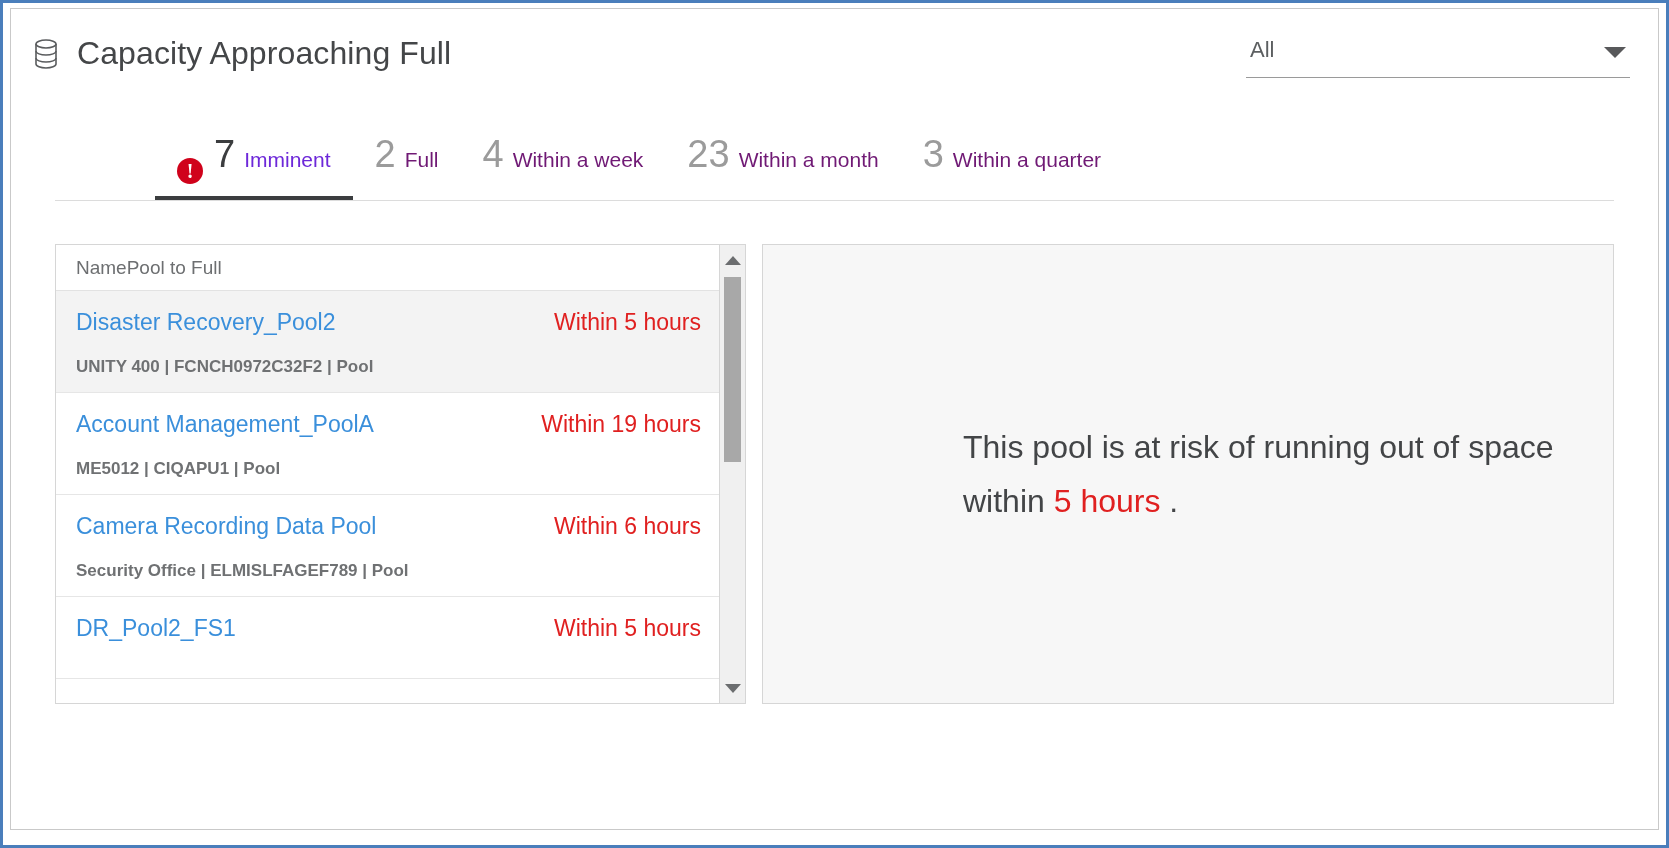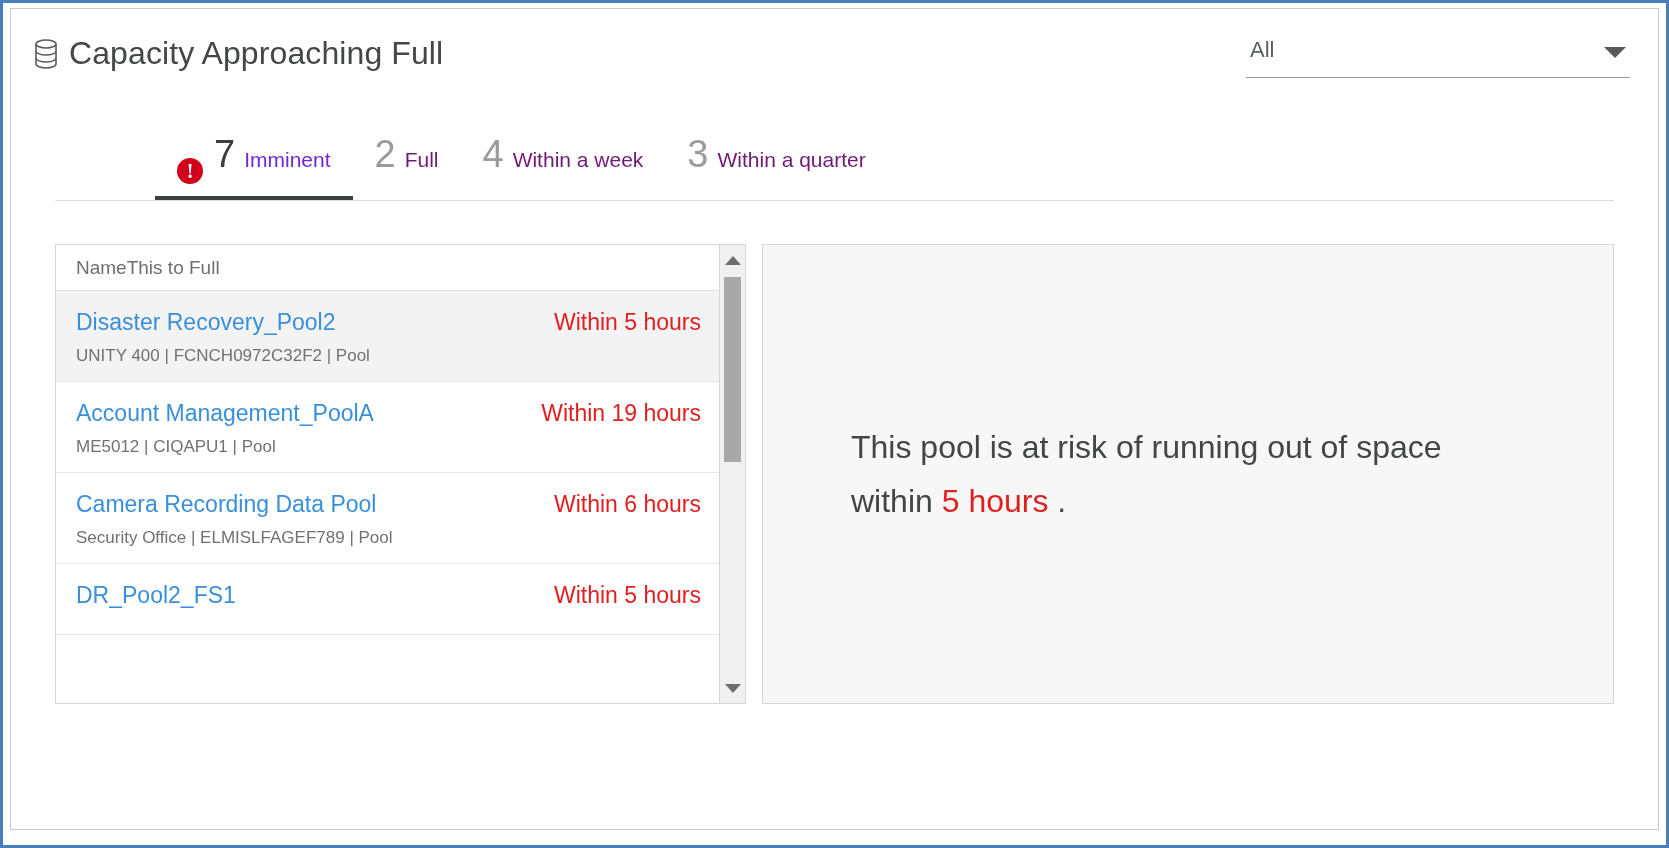--- a/index.html
+++ b/index.html
@@ -57,21 +57,21 @@
   .card-header {
     position: relative;
     height: 96px;
   }
   .title-wrap {
     position: absolute;
     left: 22px;
     top: 26px;
     display: flex;
     align-items: center;
-    gap: 10px;
+    gap: 18px;
   }
   .db-icon {
     width: 26px;
     height: 30px;
     display: block;
   }
   .card-title {
     font-size: 32px;
     color: #444648;
     font-weight: 400;
@@ -220,24 +220,25 @@
     font-size: 23px;
     color: #3a8fdb;
     white-space: nowrap;
   }
   .row-date {
     font-size: 23px;
     color: #e02020;
     white-space: nowrap;
   }
   .row-sub {
-    margin-top: 10px;
+    margin-top: 21px;
     font-size: 17px;
     color: #6f7173;
     white-space: nowrap;
+    font-weight: bold;
   }
 
   
   .scrollbar {
     width: 26px;
     background: #f0f0f0;
     border-top: 1px solid #d6d6d6;
     border-bottom: 1px solid #d6d6d6;
     border-right: 1px solid #d6d6d6;
     box-sizing: border-box;
@@ -280,21 +281,22 @@
 
   .detail-panel {
     flex: 1;
     margin-left: 16px;
     border: 1px solid #d6d6d6;
     background: #f7f7f7;
     box-sizing: border-box;
     display: flex;
     align-items: center;
     padding-left: 88px;
-    padding-right: 64px;
+    padding-right: 30px;
+    justify-content: flex-end;
   }
   .detail-text {
     font-size: 32px;
     line-height: 1.7;
     color: #434547;
     max-width: 620px;
   }
   .detail-text .hi { color: #e02020; }
 </style>
 </head>
@@ -338,34 +340,38 @@
       <div class="tab">
         <span class="count">2</span>
         <span class="label">Full</span>
       </div>
 
       <div class="tab">
         <span class="count">4</span>
         <span class="label">Within a week</span>
       </div>
 
+      <div class="tab">
+        <span class="count">23</span>
+        <span class="label">Within a month</span>
+      </div>
 
       <div class="tab">
         <span class="count">3</span>
         <span class="label">Within a quarter</span>
       </div>
 
     </div>
 
     <div class="content">
 
       <div class="list-panel">
         <div class="list-head">
           <span>Name</span>
-          <span>This to Full</span>
+          <span>Pool to Full</span>
         </div>
 
         <div class="list-body">
 
           <div class="row selected">
             <div class="row-top">
               <span class="row-name">Disaster Recovery_Pool2</span>
               <span class="row-date">Within 5 hours</span>
             </div>
             <div class="row-sub">UNITY 400 | FCNCH0972C32F2 | Pool</div>

